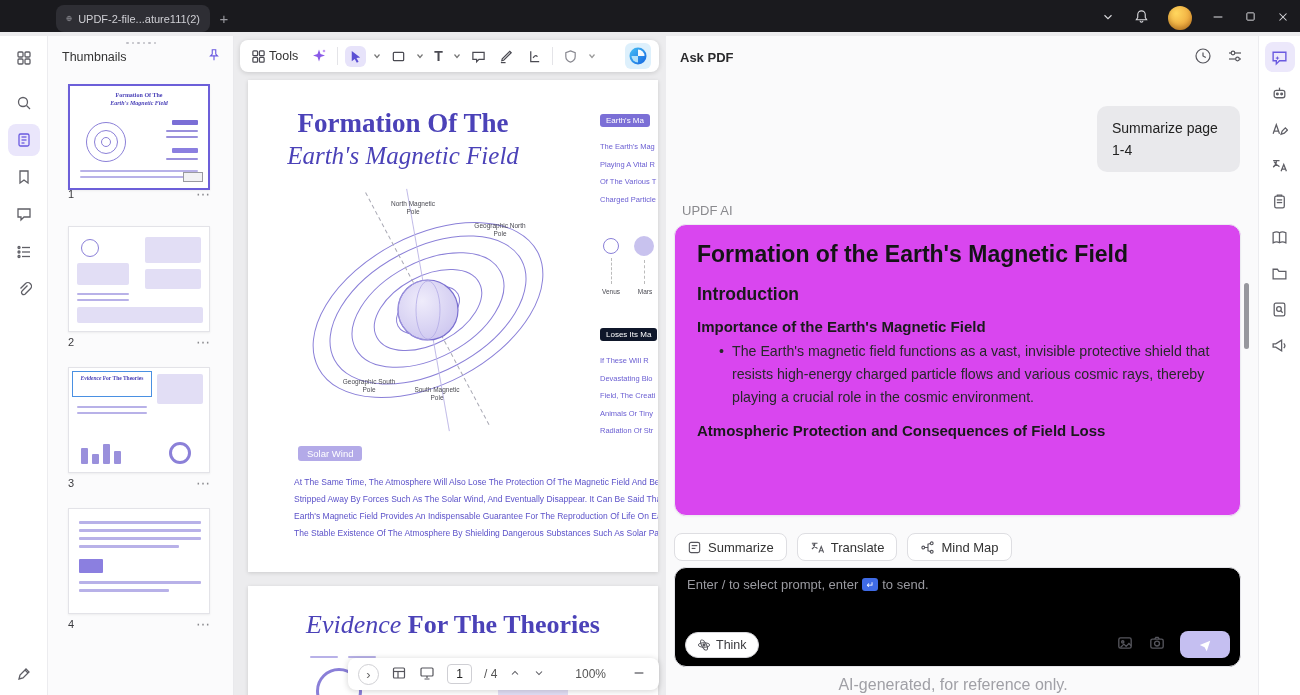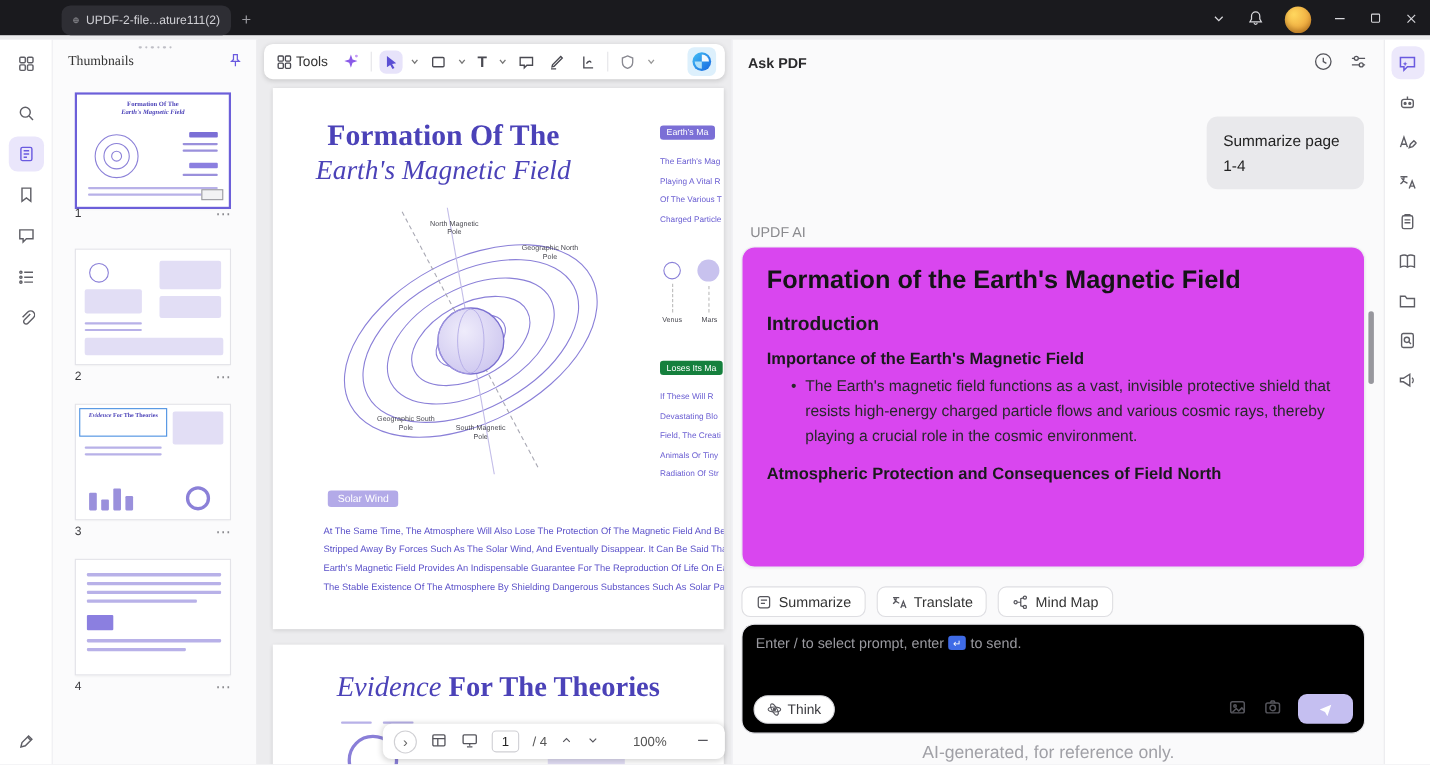--- a/index.html
+++ b/index.html
@@ -17,21 +17,21 @@
 
   
   .left-rail { position:absolute; left:0; top:36px; width:48px; height:659px; background:#fff; border-right:1px solid #ececef; }
   .rb { position:absolute; left:8px; width:32px; height:32px; display:flex; align-items:center; justify-content:center; border-radius:8px; }
   .rb.sel { background:#eae6fb; }
 
   
   .thumb-panel { position:absolute; left:48px; top:36px; width:186px; height:659px; background:#fbfbfc; border-right:1px solid #e9e9ec; }
   .drag-dots { position:absolute; left:76px; top:4px; width:34px; height:6px; display:flex; gap:3px; align-items:center; justify-content:center; }
   .drag-dots i { width:2.5px; height:2.5px; border-radius:50%; background:#bfbfc6; }
-  .tp-header { position:absolute; left:14px; top:12px; right:12px; display:flex; justify-content:space-between;font-family:Liberation Serif, serif; }
+  .tp-header { position:absolute; left:14px; top:12px; right:12px; display:flex; align-items:center; justify-content:space-between; }
   .tp-title { font-size:12.5px; color:#333; }
   .thumb { position:absolute; left:20px; width:142px; height:106px; background:#fff; border:1px solid #e3e3e8; box-shadow:0 1px 2px rgba(0,0,0,.06); }
   .thumb.sel { border:2px solid #6c5fd9; }
   .trow { position:absolute; left:20px; width:142px; display:flex; justify-content:space-between; align-items:center; }
   .tnum { font-size:11px; color:#3a3a3e; }
   .tmore { color:#8a8a8e; font-size:14px; line-height:10px; }
   .bar { position:absolute; background:#b8b1e8; border-radius:1px; }
   .pbar { position:absolute; background:#9a90dc; border-radius:1px; }
   .ring { position:absolute; border:1px solid #8b80d8; border-radius:50%; }
   .mini-title { position:absolute; width:100%; text-align:center; font-family:"Liberation Serif",serif; color:#4b42b8; font-size:6px; line-height:7px; font-weight:bold; }
@@ -390,21 +390,21 @@
       <div class="dlabel" style="left:348px;top:208px;width:30px">Venus</div>
       <div class="dlabel" style="left:382px;top:208px;width:30px">Mars</div>
 
       <div class="badge" style="top:34px;background:#7b6fd6">Earth's Ma</div>
       <div class="pcol" style="top:58px">
         <div class="pcol-line">The Earth's Mag</div>
         <div class="pcol-line">Playing A Vital R</div>
         <div class="pcol-line">Of The Various T</div>
         <div class="pcol-line">Charged Particle</div>
       </div>
-      <div class="badge" style="top:248px;background:#15803d">Loses Its Ma</div>
+      <div class="badge" style="top:248px;background:#0f172a">Loses Its Ma</div>
       <div class="pcol" style="top:272px">
         <div class="pcol-line">If These Will R</div>
         <div class="pcol-line">Devastating Blo</div>
         <div class="pcol-line">Field, The Creati</div>
         <div class="pcol-line">Animals Or Tiny</div>
         <div class="pcol-line">Radiation Of Str</div>
       </div>
 
       <div class="sw-badge">Solar Wind</div>
       <div class="pline" style="top:394px">At The Same Time, The Atmosphere Will Also Lose The Protection Of The Magnetic Field And Be Gradua</div>
@@ -470,21 +470,21 @@
     <div class="asst-label">UPDF AI</div>
 
     <div class="card">
       <div class="card-in">
         <div class="rh1">Formation of the Earth's Magnetic Field</div>
         <div class="rh2">Introduction</div>
         <div class="rh3">Importance of the Earth's Magnetic Field</div>
         <div class="rlist">
           <div class="blt">The Earth's magnetic field functions as a vast, invisible protective shield that resists high-energy charged particle flows and various cosmic rays, thereby playing a crucial role in the cosmic environment.</div>
         </div>
-        <div class="rh3">Atmospheric Protection and Consequences of Field North</div>
+        <div class="rh3">Atmospheric Protection and Consequences of Field Loss</div>
 
       </div>
     </div>
     <div class="scrollbar"></div>
 
     <div class="chips">
       <button class="chip">
         <svg width="15" height="15" viewBox="0 0 16 16" fill="none" stroke="#55555c" stroke-width="1.2">
             <rect x="2.5" y="2.5" width="11" height="11" rx="2"></rect>
             <line x1="5" y1="6" x2="11" y2="6"></line>

